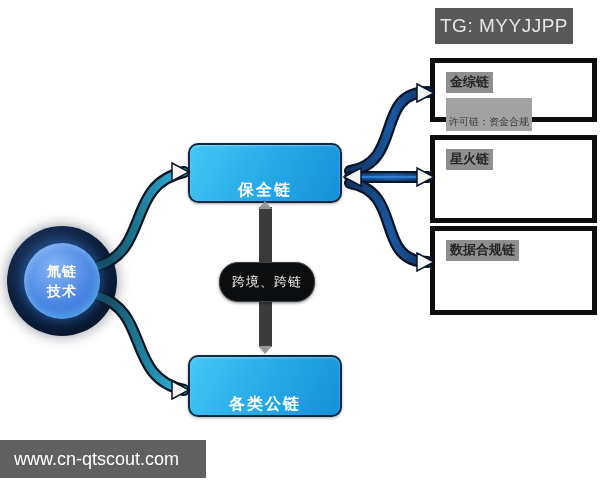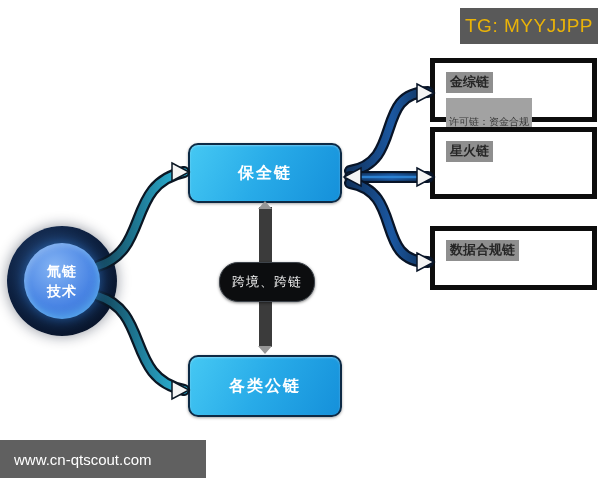--- a/index.html
+++ b/index.html
@@ -1,56 +1,56 @@
 <!DOCTYPE html>
 <html><head>
 <meta charset="utf-8">
 <style>
   html,body{margin:0;padding:0;}
   body{font-family:"Liberation Sans","DejaVu Sans",sans-serif;background:#ffffff;}
   .stage{position:relative;width:600px;height:480px;background:#ffffff;overflow:hidden;}
 
   
-  .tg-badge{position:absolute;left:460px;top:8px;width:138px;height:36px;background:#595959;
-    color:#eab308;font-size:19px;display:flex;align-items:center;justify-content:center;letter-spacing:.5px;z-index:4;}
+  .tg-badge{position:absolute;left:435px;top:8px;width:138px;height:36px;background:#595959;
+    color:#e5e5e5;font-size:19px;display:flex;align-items:center;justify-content:center;letter-spacing:.5px;z-index:4;}
 
   
   .footer-bar{position:absolute;left:0;top:440px;width:206px;height:38px;background:#606060;
-    color:#fff;font-size:15px;display:flex;align-items:center;padding-left:14px;box-sizing:border-box;z-index:4;text-align:right;}
+    color:#fff;font-size:18px;display:flex;align-items:center;padding-left:14px;box-sizing:border-box;z-index:4;text-align:right;}
 
   
   .hub-outer{position:absolute;left:7px;top:226px;width:110px;height:110px;border-radius:50%;
     background:radial-gradient(circle at 38% 32%, #1d3a66 0%, #0e2140 48%, #060d1c 100%);
     box-shadow:0 0 14px rgba(8,18,40,.45);z-index:1;}
   .hub-inner{position:absolute;left:24px;top:243px;width:76px;height:76px;border-radius:50%;
     background:radial-gradient(circle at 40% 32%, #84b4f4 0%, #4a85e4 55%, #2f64cc 100%);
     box-shadow:0 0 14px rgba(60,150,255,.55), inset -2px -4px 8px rgba(110,220,255,.45), inset 2px 3px 6px rgba(255,255,255,.25);
     display:flex;flex-direction:column;align-items:center;justify-content:center;z-index:3;
     color:#fff;font-weight:bold;font-size:14px;line-height:1.45;letter-spacing:1px;text-align:left;}
 
   
   .node{position:absolute;left:188px;width:154px;border-radius:10px;
     background:linear-gradient(118deg,#45c8f3 0%,#28abe8 48%,#1590da 100%);
-    border:2px solid #0d2a45;box-sizing:border-box;display:flex;align-items:center;justify-content:center;
+    border:2px solid #0d2a45;box-sizing:border-box;display:flex;align-items:flex-end;justify-content:center;
     color:#fff;font-weight:bold;font-size:16px;letter-spacing:2px;z-index:1;
     box-shadow:0 1px 3px rgba(0,0,0,.35), inset 0 1px 2px rgba(255,255,255,.35);}
   .node-baoquan{top:143px;height:60px;}
   .node-public{top:355px;height:62px;border-radius:10px;}
 
   
   .pill{position:absolute;left:219px;top:262px;width:94px;height:38px;background:#0c0d0f;
     border:1px solid #3d434a;border-radius:19px;display:flex;align-items:center;justify-content:center;
     color:#f2f2f2;font-size:13px;letter-spacing:1px;z-index:3;box-shadow:0 1px 3px rgba(0,0,0,.5);}
 
   
   .card{position:absolute;left:430px;width:167px;background:#ffffff;border:5px solid #0d0d0d;
     box-sizing:border-box;padding:9px 10px 6px 11px;z-index:1;}
   .card-1{top:58px;height:64px;}
-  .card-2{top:127px;height:72px;}
-  .card-3{top:226px;height:64px;}
+  .card-2{top:135px;height:88px;}
+  .card-3{top:226px;height:89px;}
   .card-title{display:inline-block;font-size:13px;font-weight:bold;color:#262626;
     background:#8f8f8f;padding:1px 4px 2px;margin-bottom:5px;}
   .card-sub{display:inline-block;font-size:10px;color:#383838;background:#a2a2a2;padding:17px 3px 2px;line-height:1.35;}
 
   .connectors{position:absolute;left:0;top:0;width:600px;height:480px;z-index:2;pointer-events:none;}
 </style>
 </head>
 <body>
 
 <div class="stage">

